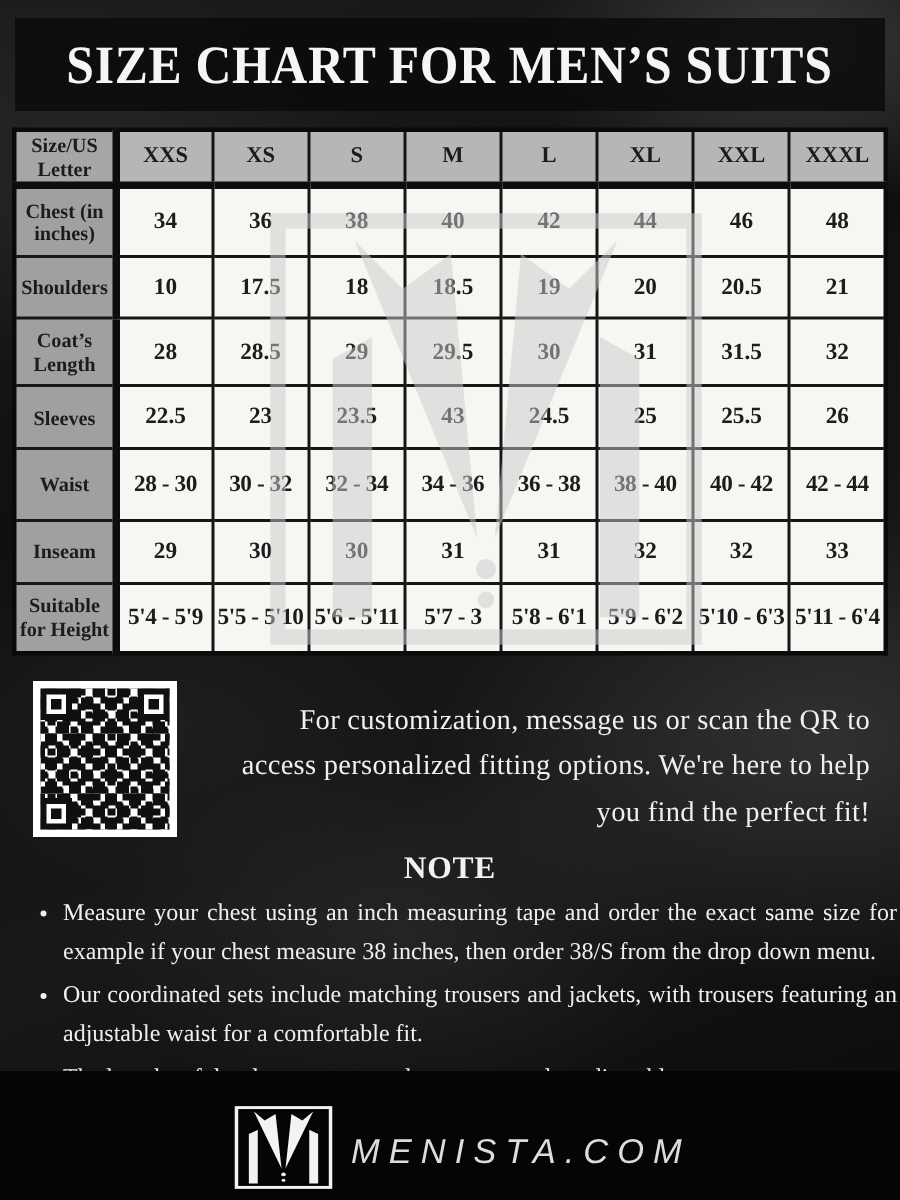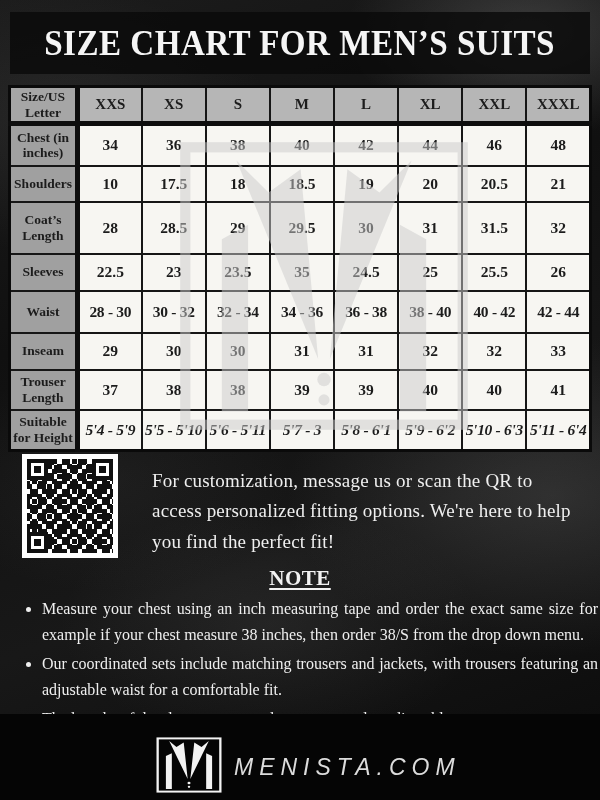--- a/index.html
+++ b/index.html
@@ -43,28 +43,28 @@
   .size-table thead th { background:#b6b6b6; font-size:15px; font-weight:600; height:37px; }
   .size-table thead th.corner { background:#a6a6a6; font-size:13.5px; line-height:1.15; border-right:5px solid #0d0d0d; border-bottom:5px solid #0d0d0d; }
   .size-table thead th { border-bottom:5px solid #0d0d0d; }
   .size-table tbody th {
     background:#a0a0a0; font-size:13.5px; font-weight:600; line-height:1.15;
     border-right:5px solid #0d0d0d;
   }
   .size-table tbody td { background:#f7f6f2; font-size:15.5px; font-weight:600; }
   .row-chest   { height:42px; }
   .row-shoulders { height:36px; }
-  .row-coat    { height:52px; }
+  .row-coat    { height:40px; }
   .row-sleeves { height:37px; }
   .row-waist   { height:42px; }
   .row-waist td { font-size:14.5px; letter-spacing:-.3px; }
   .row-inseam  { height:37px; }
   .row-trouser { height:40px; }
   .row-height  { height:41px; }
-  .row-height td { font-size:13px; letter-spacing:-.3px;font-style:italic; }
+  .row-height td { font-size:13px; letter-spacing:-.3px; }
 
   
   .watermark {
     position:absolute; left:178px; top:140px; z-index:2;
     color:#cccccc; opacity:.5; pointer-events:none;
   }
 
   
   .qr-wrap {
     position:absolute; left:22px; top:454px; width:96px; height:104px;
@@ -79,28 +79,28 @@
     background-position:0 0, 3px 6px;
   }
   .finder { position:absolute; width:21px; height:21px; border:4px solid #101010; background:#ffffff; }
   .finder::after { content:""; position:absolute; left:3px; top:3px; width:7px; height:7px; background:#101010; }
   .finder.tl { left:0; top:0; }
   .finder.tr { right:0; top:0; }
   .finder.bl { left:0; bottom:0; }
 
   .qr-text {
     position:absolute; left:152px; top:466px; width:428px;
-    color:#efefef; font-size:19px; line-height:1.6; letter-spacing:.2px;
+    color:#efefef; font-size:19px; line-height:1.6; letter-spacing:.2px;text-align:right;
   }
 
   
   .note-heading {
     position:absolute; left:0; top:566px; width:600px; text-align:center;
     color:#f2f2f2; font-size:21px; font-weight:700;
-    text-decoration:underline; text-underline-offset:3px; letter-spacing:.5px;
+    text-underline-offset:3px; letter-spacing:.5px;
   }
   .note-list {
     position:absolute; left:24px; top:596px; width:574px;
     list-style:disc; padding-left:18px; color:#efefef;
   }
   .note-list li {
     font-size:16px; line-height:1.62; text-align:justify; margin-bottom:3px;
   }
 
   
@@ -194,21 +194,21 @@
         <td>30</td>
         <td>31</td>
         <td>31.5</td>
         <td>32</td>
       </tr>
       <tr class="row-sleeves">
         <th>Sleeves</th>
         <td>22.5</td>
         <td>23</td>
         <td>23.5</td>
-        <td>35</td>
+        <td>43</td>
         <td>24.5</td>
         <td>25</td>
         <td>25.5</td>
         <td>26</td>
       </tr>
       <tr class="row-waist">
         <th>Waist</th>
         <td>28 - 30</td>
         <td>30 - 32</td>
         <td>32 - 34</td>
@@ -222,31 +222,20 @@
         <th>Inseam</th>
         <td>29</td>
         <td>30</td>
         <td>30</td>
         <td>31</td>
         <td>31</td>
         <td>32</td>
         <td>32</td>
         <td>33</td>
       </tr>
-      <tr class="row-trouser">
-        <th>Trouser Length</th>
-        <td>37</td>
-        <td>38</td>
-        <td>38</td>
-        <td>39</td>
-        <td>39</td>
-        <td>40</td>
-        <td>40</td>
-        <td>41</td>
-      </tr>
       <tr class="row-height">
         <th>Suitable for Height</th>
         <td>5'4 - 5'9</td>
         <td>5'5 - 5'10</td>
         <td>5'6 - 5'11</td>
         <td>5'7 - 3</td>
         <td>5'8 - 6'1</td>
         <td>5'9 - 6'2</td>
         <td>5'10 - 6'3</td>
         <td>5'11 - 6'4</td>

